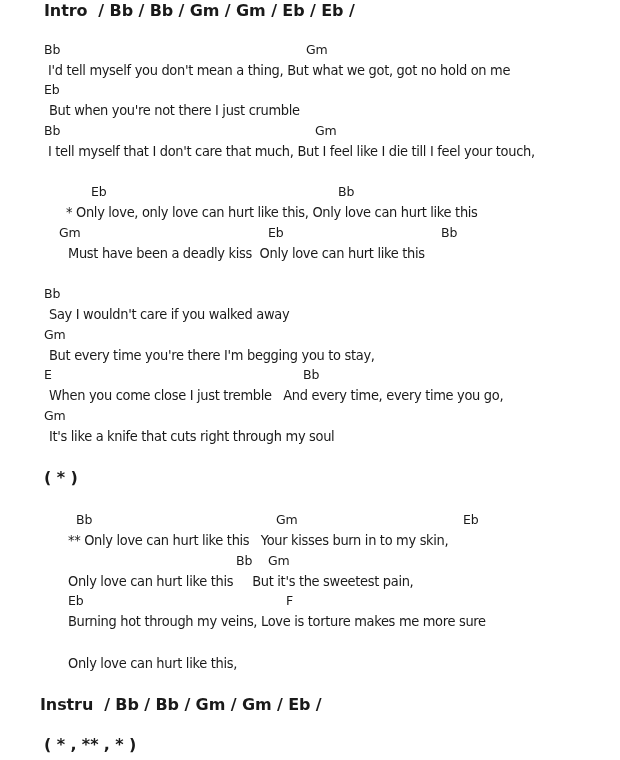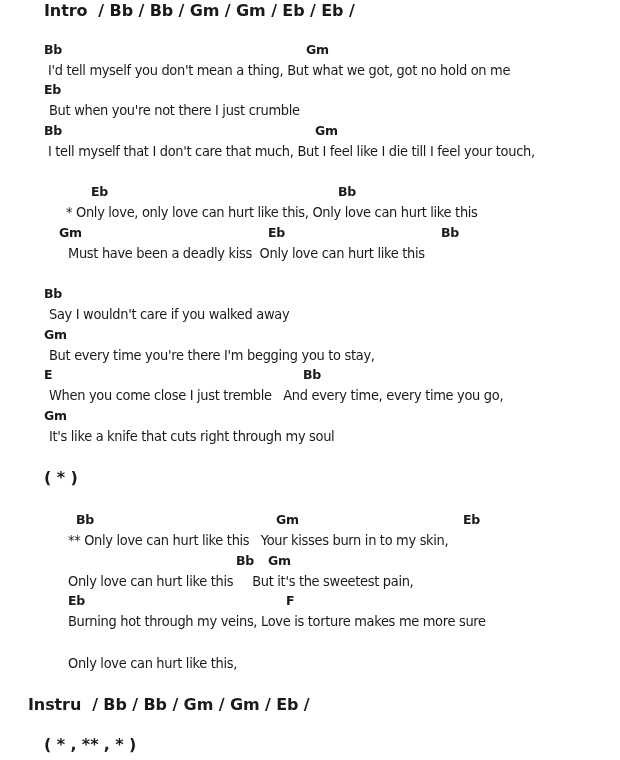--- a/index.html
+++ b/index.html
@@ -1,19 +1,19 @@
 <!DOCTYPE html>
 <html><head>
 <meta charset="utf-8">
 <style>
   html, body { margin: 0; padding: 0; background: #ffffff; }
   body { width: 620px; height: 760px; position: relative; overflow: hidden;
          font-family: "DejaVu Sans", sans-serif; color: #1a1a1a; }
   .ln { position: absolute; white-space: pre; font-size: 14px; line-height: 16px; letter-spacing: -0.35px; }
-  .ch { font-weight: bold; font-size: 12.5px; letter-spacing: -0.2px; }
+  .ch { font-weight: normal; font-size: 12.5px; letter-spacing: -0.2px; }
   .ly { font-size: 14px; transform: scaleX(0.93); transform-origin: left center; }
   .hd { font-weight: bold; font-size: 16px; letter-spacing: -0.1px; }
 </style>
 </head>
 <body>
 
 <div>
   <div class="ln hd" style="left:44px;top:3px">Intro  / Bb / Bb / Gm / Gm / Eb / Eb /</div>
 
   <div class="ln ch" style="left:44px;top:42px">Bb</div>
@@ -50,15 +50,15 @@
   <div class="ln ch" style="left:463px;top:512px">Eb</div>
   <div class="ln ly" style="left:68px;top:532px">** Only love can hurt like this   Your kisses burn in to my skin,</div>
   <div class="ln ch" style="left:236px;top:553px">Bb</div>
   <div class="ln ch" style="left:268px;top:553px">Gm</div>
   <div class="ln ly" style="left:68px;top:573px">Only love can hurt like this     But it's the sweetest pain,</div>
   <div class="ln ch" style="left:68px;top:593px">Eb</div>
   <div class="ln ch" style="left:286px;top:593px">F</div>
   <div class="ln ly" style="left:68px;top:613px">Burning hot through my veins, Love is torture makes me more sure</div>
   <div class="ln ly" style="left:68px;top:655px">Only love can hurt like this,</div>
 
-  <div class="ln hd" style="left:28px;top:697px">Instru  / Bb / Bb / Gm / Gm / Eb /</div>
+  <div class="ln hd" style="left:40px;top:697px">Instru  / Bb / Bb / Gm / Gm / Eb /</div>
   <div class="ln hd" style="left:44px;top:737px">( * , ** , * )</div>
 </div>
 
 </body></html>

